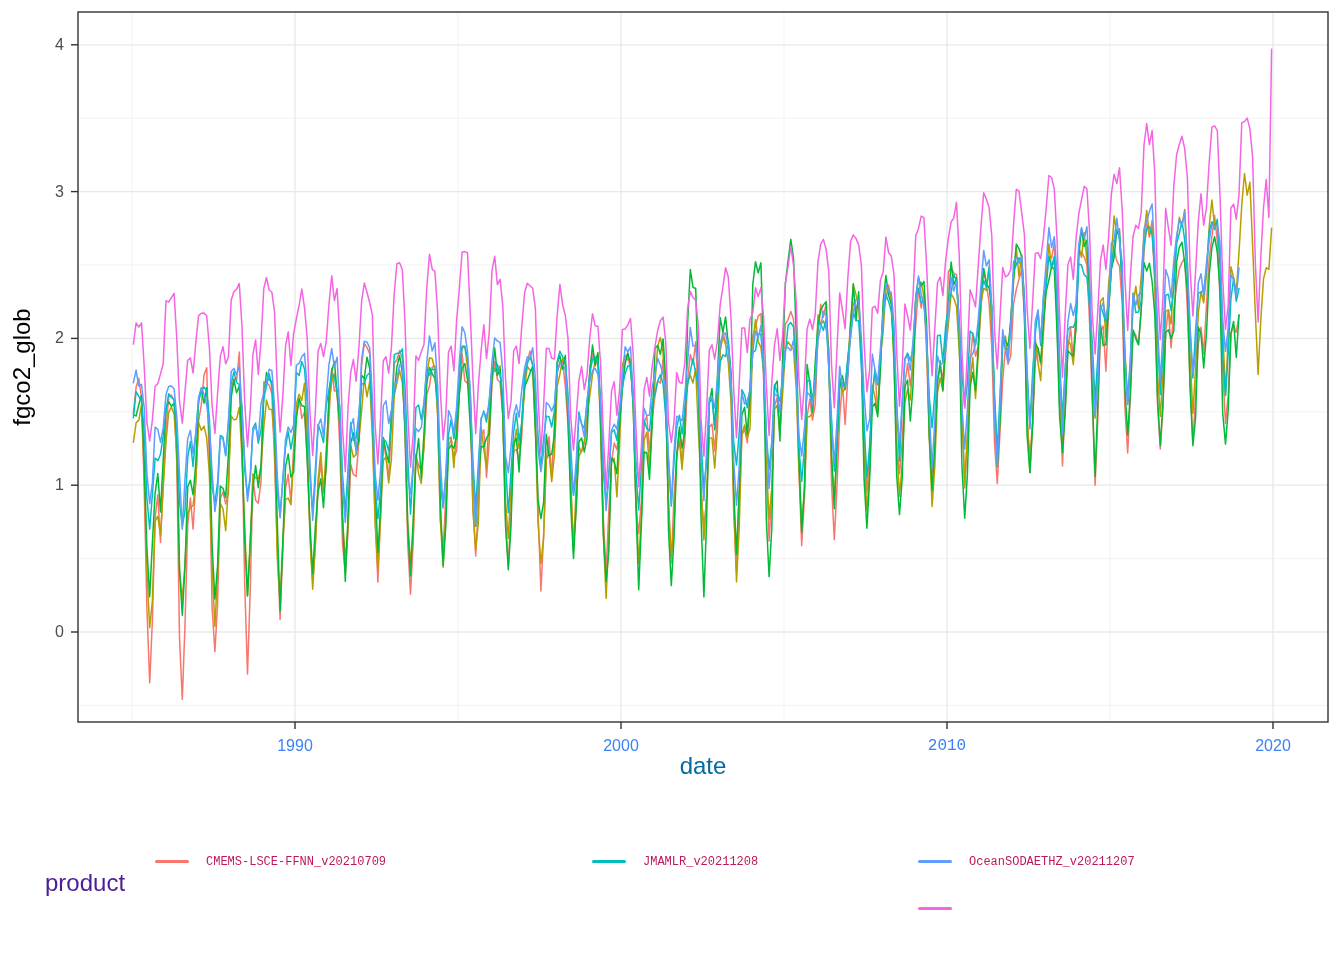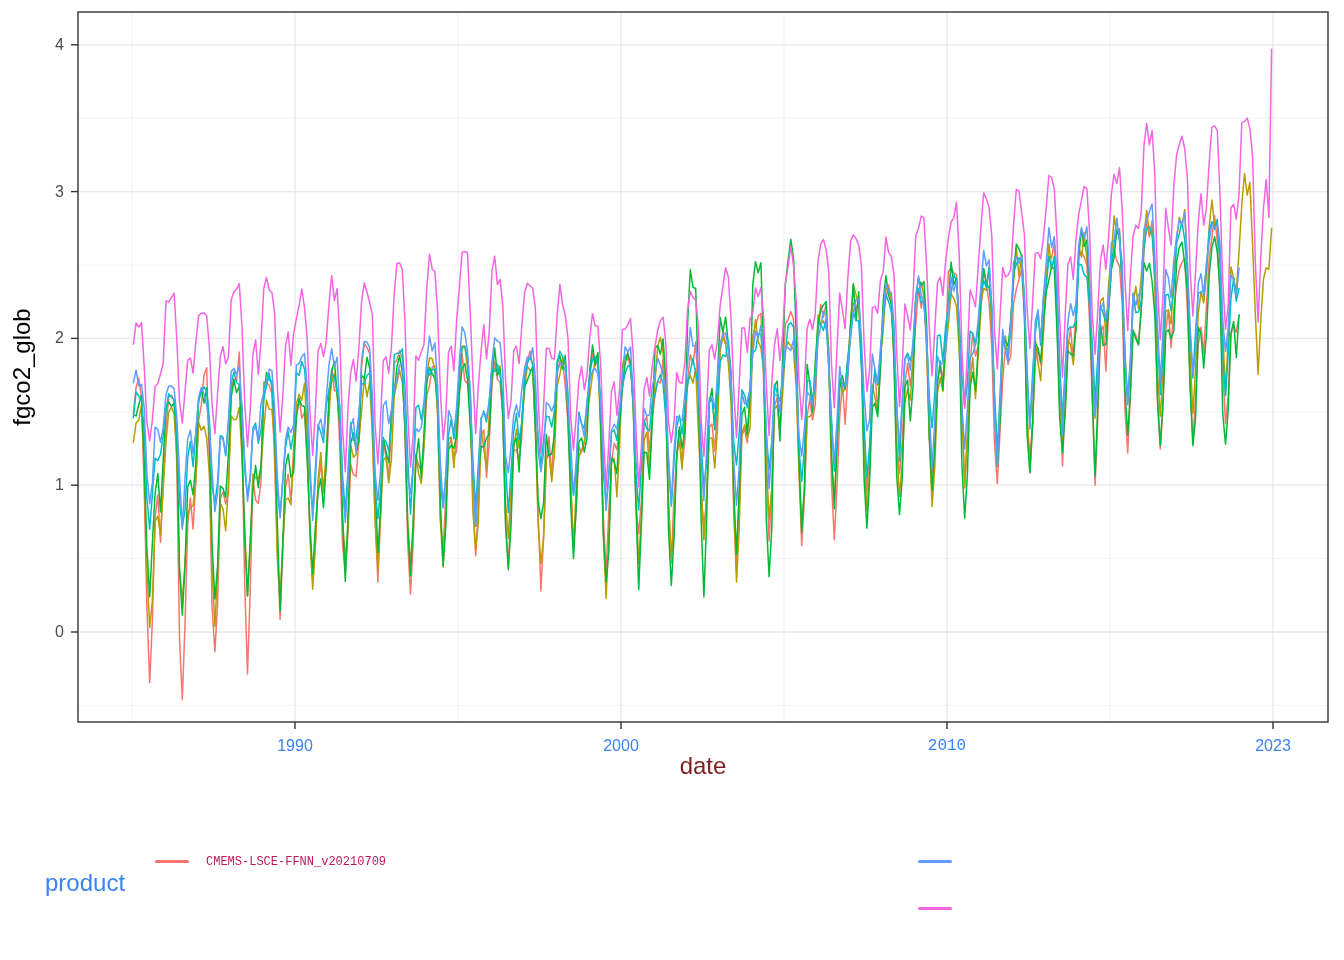--- a/index.html
+++ b/index.html
@@ -11,31 +11,31 @@
   .ytick-label{
     position:absolute; left:24px; width:40px; height:22px; line-height:22px;
     text-align:right; font-size:16px; color:#4d4d4d;
   }
   .xtick-label{
     position:absolute; top:736px; width:64px; height:20px; line-height:20px;
     text-align:center; font-size:16px; color:#3b82f6;
   }
   .x-axis-title{
     position:absolute; left:553px; top:752px; width:300px; text-align:center;
-    font-size:24px; color:#7f1d1d;
+    font-size:24px; color:#0369a1;
   }
   .y-axis-title{
     position:absolute; left:22px; top:367px; white-space:nowrap;
     transform:translate(-50%,-50%) rotate(-90deg);
     font-size:24px; color:#000000;
   }
   .legend{position:absolute; left:0; top:838px; width:1344px; height:100px;}
   .legend-title{
     position:absolute; left:45px; top:69px; height:30px; line-height:30px;
-    font-size:24px; color:#3b82f6; transform:translateY(-39px);
+    font-size:24px; color:#4c1d95; transform:translateY(-39px);
   }
   .legend-col{position:absolute; top:0;}
   .legend-col.c1{left:155px; width:430px;}
   .legend-col.c2{left:592px; width:320px;}
   .legend-col.c3{left:918px; width:430px;}
   .legend-item{display:flex; align-items:center; height:47px;}
   .legend-key{
     width:34px; height:3px; border-radius:2px; flex:0 0 34px; margin-right:17px;
     background:#999;
   }
@@ -99,41 +99,46 @@
       <div class="ytick-label" style="top: 621px;">0</div>
       <div class="ytick-label" style="top: 474.2px;">1</div>
       <div class="ytick-label" style="top: 327.4px;">2</div>
       <div class="ytick-label" style="top: 180.6px;">3</div>
       <div class="ytick-label" style="top: 33.8px;">4</div>
     </div>
   <div id="x-ticks">
       <div class="xtick-label" style="left: 263px;">1990</div>
       <div class="xtick-label" style="left: 589px; text-align: center;">2000</div>
       <div class="xtick-label" style="left: 915px; font-family: Liberation Mono, monospace;">2010</div>
-      <div class="xtick-label" style="left: 1241px;">2023</div>
+      <div class="xtick-label" style="left: 1241px;">2020</div>
     </div>
 
   <div class="x-axis-title">date</div>
   <div class="y-axis-title">fgco2_glob</div>
 
   <div class="legend">
     <div class="legend-title">product</div>
 
     <div class="legend-col c1">
       <div class="legend-item">
         <span class="legend-key" style="background: rgb(248, 118, 109);"></span>
         <span class="legend-label">CMEMS-LSCE-FFNN_v20210709</span>
       </div>
     </div>
 
     <div class="legend-col c2">
+      <div class="legend-item">
+        <span class="legend-key" style="background: rgb(0, 191, 196);"></span>
+        <span class="legend-label">JMAMLR_v20211208</span>
+      </div>
     </div>
 
     <div class="legend-col c3">
       <div class="legend-item">
         <span class="legend-key" style="background: rgb(97, 156, 255);"></span>
+        <span class="legend-label">OceanSODAETHZ_v20211207</span>
       </div>
       <div class="legend-item">
         <span class="legend-key" style="background: rgb(245, 100, 227);"></span>
       </div>
     </div>
   </div>
 </div>
 
 </body></html>

